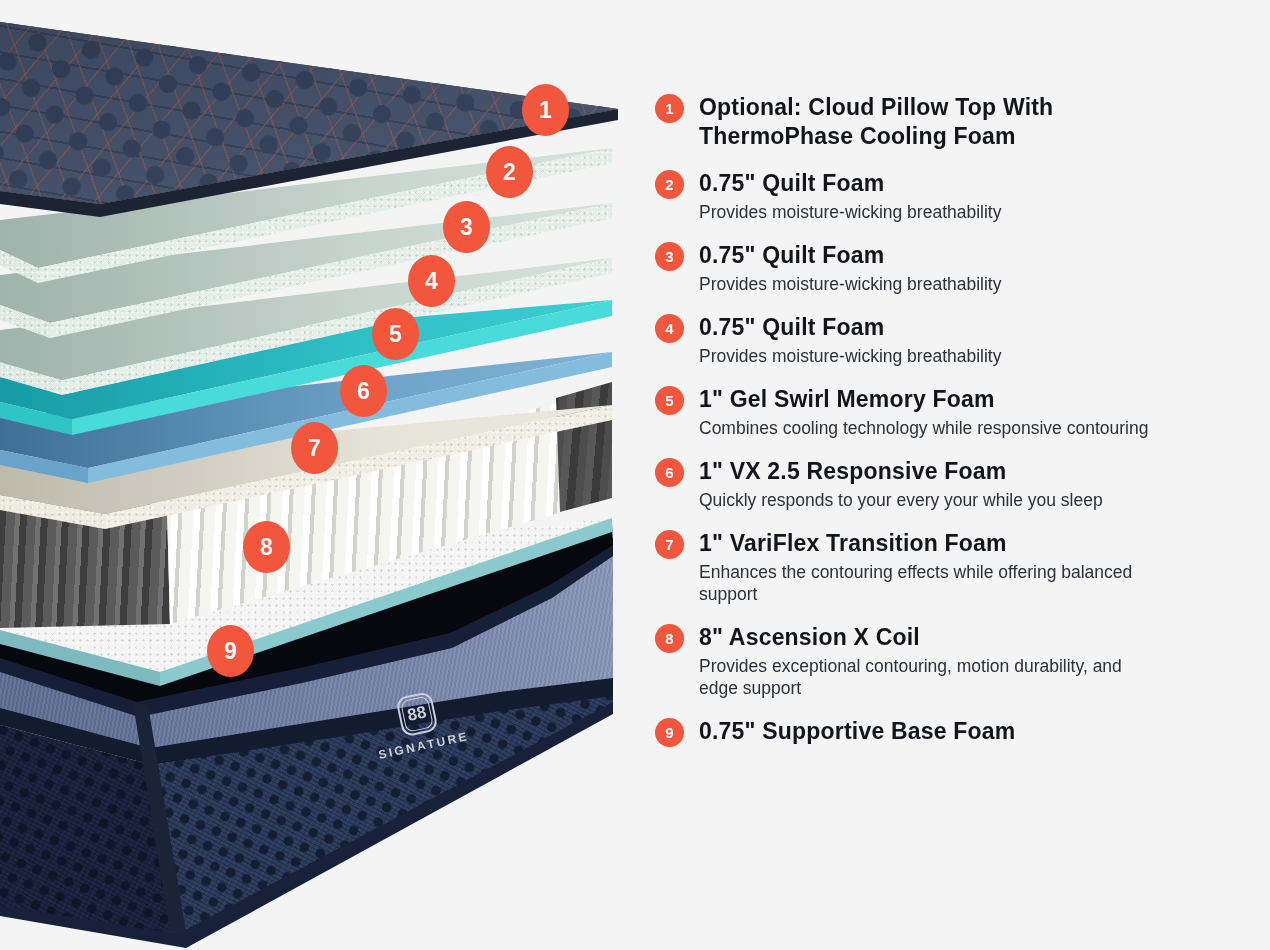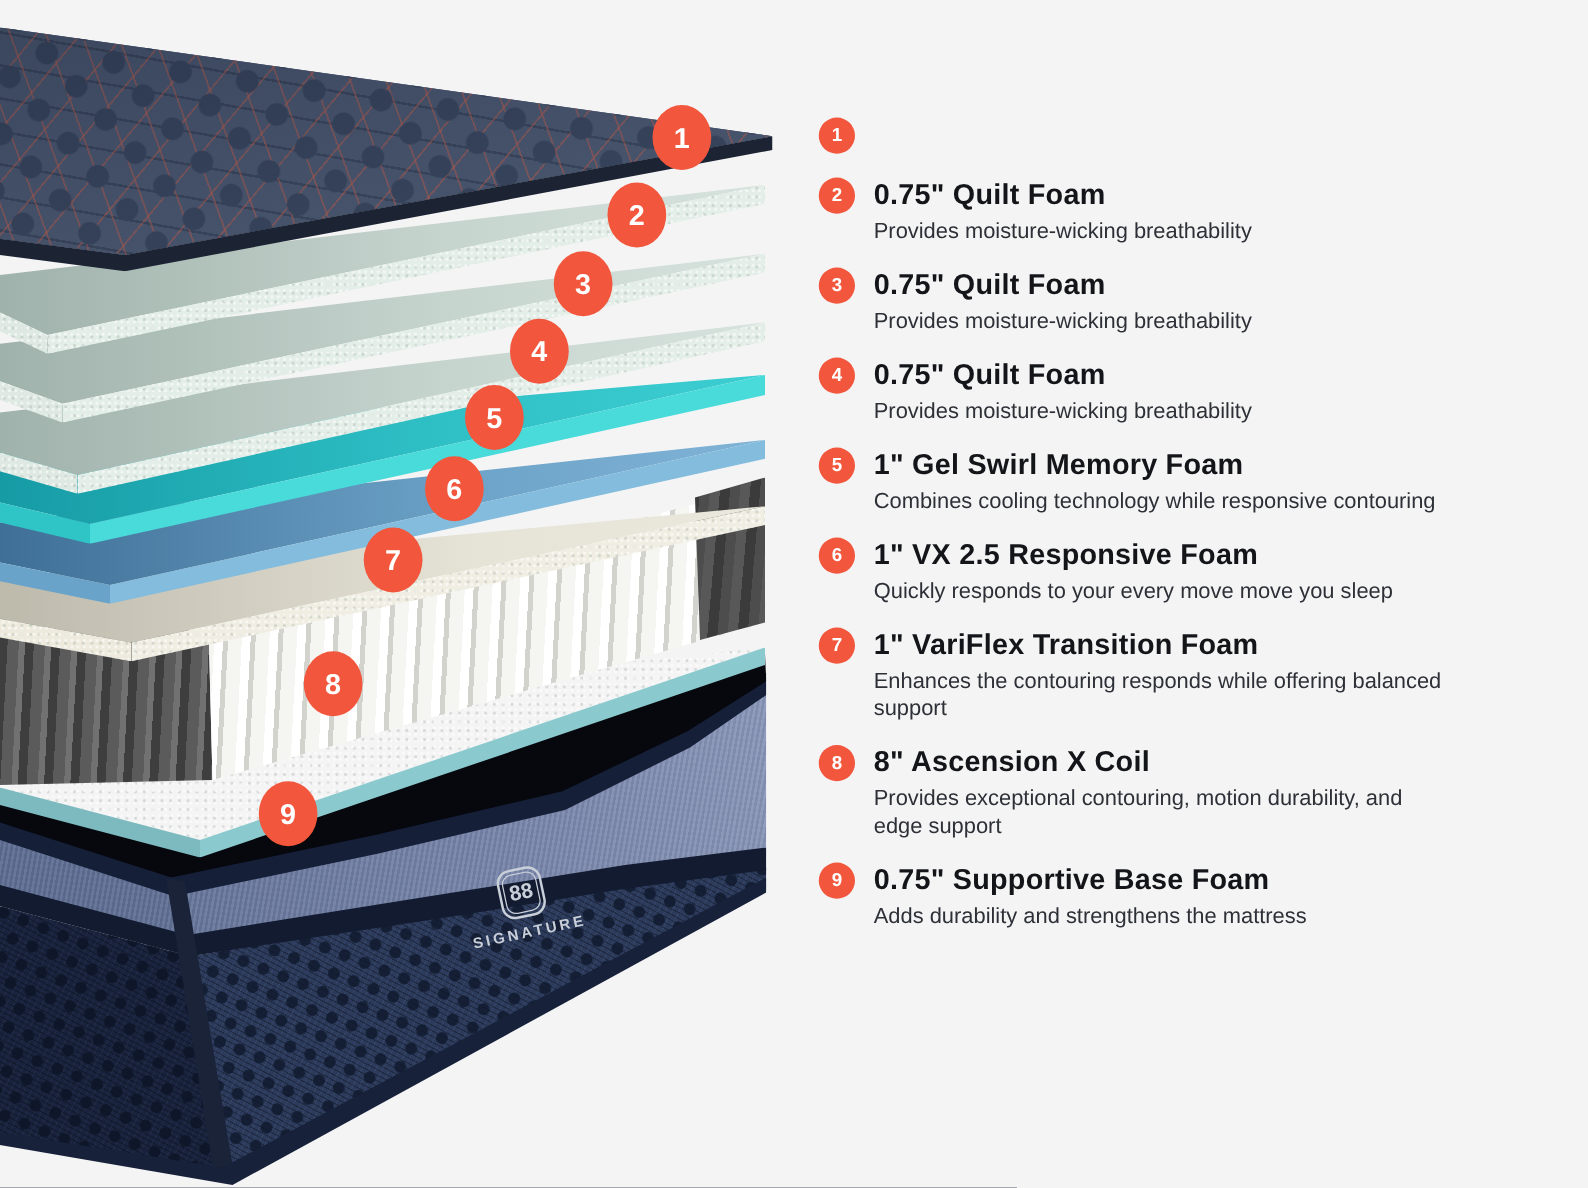--- a/index.html
+++ b/index.html
@@ -207,20 +207,21 @@
     <div class="marker m6 accent-bg" style="background: rgb(242, 86, 60);">6</div>
     <div class="marker m7 accent-bg" style="background: rgb(242, 86, 60);">7</div>
     <div class="marker m8 accent-bg" style="background: rgb(242, 86, 60);">8</div>
     <div class="marker m9 accent-bg" style="background: rgb(242, 86, 60);">9</div>
   </div>
 
   <div class="panel">
     <div class="item">
       <div class="ibadge accent-bg" style="background: rgb(242, 86, 60);">1</div>
       <div class="itxt">
+          <div class="ititle">Optional: Cloud Pillow Top With ThermoPhase Cooling Foam</div>
         </div>
     </div>
     <div class="item">
       <div class="ibadge accent-bg" style="background: rgb(242, 86, 60);">2</div>
       <div class="itxt">
           <div class="ititle">0.75" Quilt Foam</div>
       <div class="idesc">Provides moisture-wicking breathability</div>
         </div>
     </div>
     <div class="item">
@@ -241,38 +242,37 @@
       <div class="ibadge accent-bg" style="background: rgb(242, 86, 60);">5</div>
       <div class="itxt">
           <div class="ititle">1" Gel Swirl Memory Foam</div>
       <div class="idesc">Combines cooling technology while responsive contouring</div>
         </div>
     </div>
     <div class="item">
       <div class="ibadge accent-bg" style="background: rgb(242, 86, 60);">6</div>
       <div class="itxt">
           <div class="ititle">1" VX 2.5 Responsive Foam</div>
-      <div class="idesc">Quickly responds to your every move move you sleep</div>
+      <div class="idesc">Quickly responds to your every your while you sleep</div>
         </div>
     </div>
     <div class="item">
       <div class="ibadge accent-bg" style="background: rgb(242, 86, 60);">7</div>
       <div class="itxt">
           <div class="ititle">1" VariFlex Transition Foam</div>
-      <div class="idesc">Enhances the contouring responds while offering balanced support</div>
+      <div class="idesc">Enhances the contouring effects while offering balanced support</div>
         </div>
     </div>
     <div class="item">
       <div class="ibadge accent-bg" style="background: rgb(242, 86, 60);">8</div>
       <div class="itxt">
           <div class="ititle">8" Ascension X Coil</div>
       <div class="idesc">Provides exceptional contouring, motion durability, and edge support</div>
         </div>
     </div>
     <div class="item">
       <div class="ibadge accent-bg" style="background: rgb(242, 86, 60);">9</div>
       <div class="itxt">
           <div class="ititle">0.75" Supportive Base Foam</div>
-      <div class="idesc">Adds durability and strengthens the mattress</div>
         </div>
     </div>
   </div>
 </div>
 
 </body></html>

